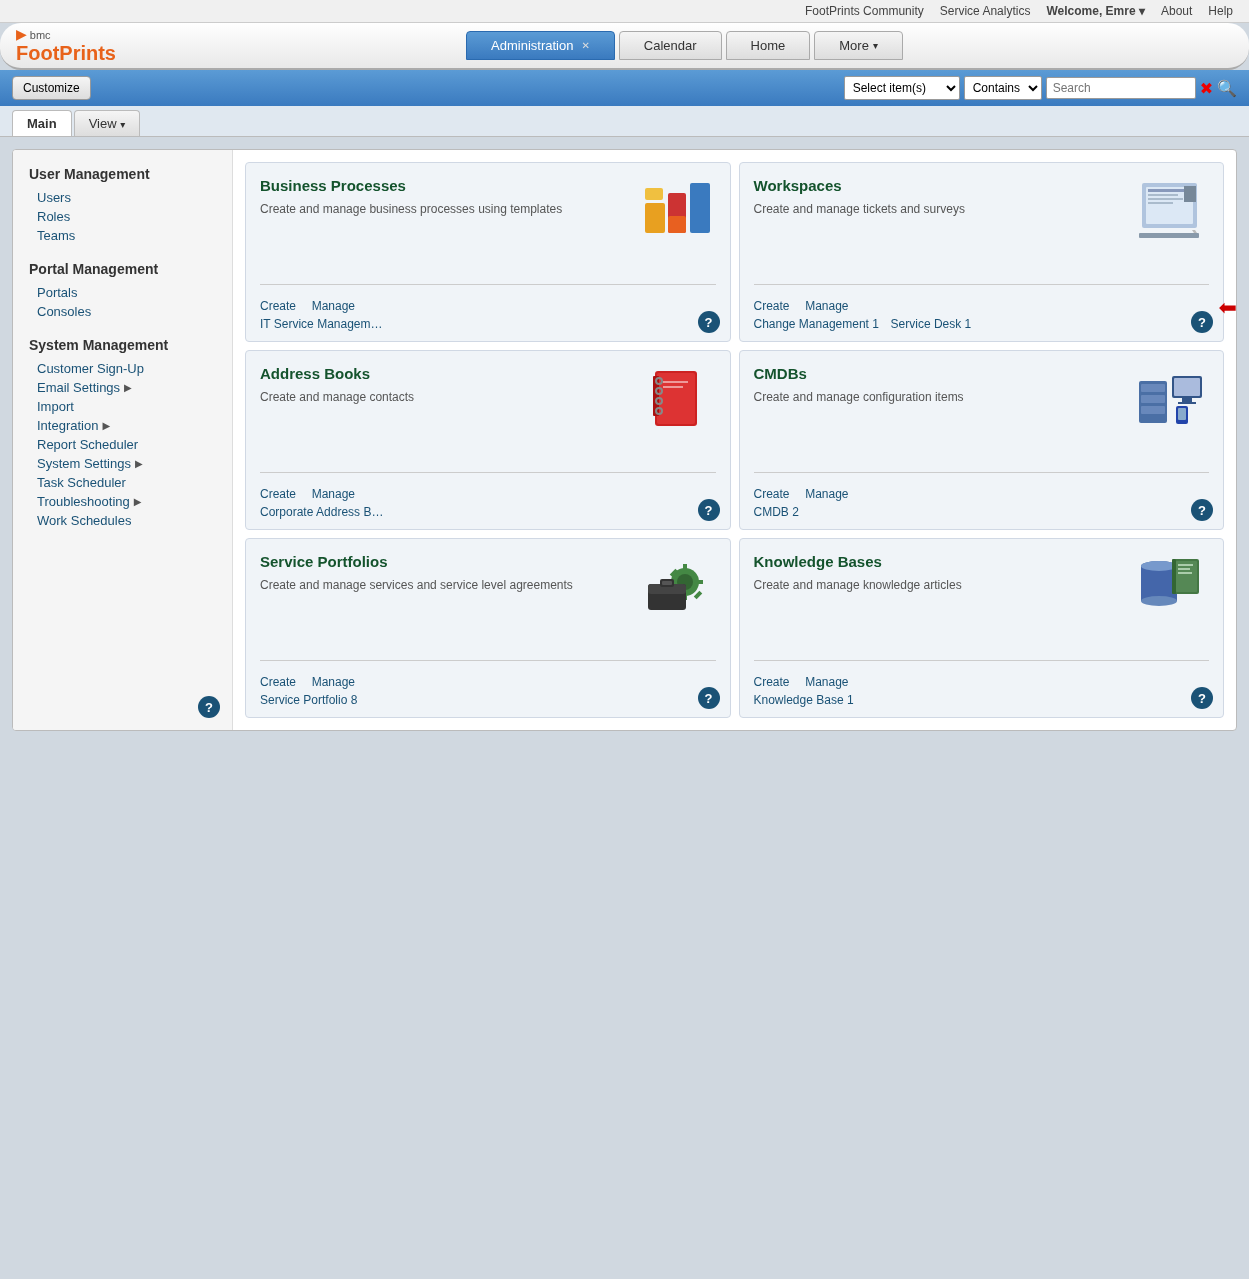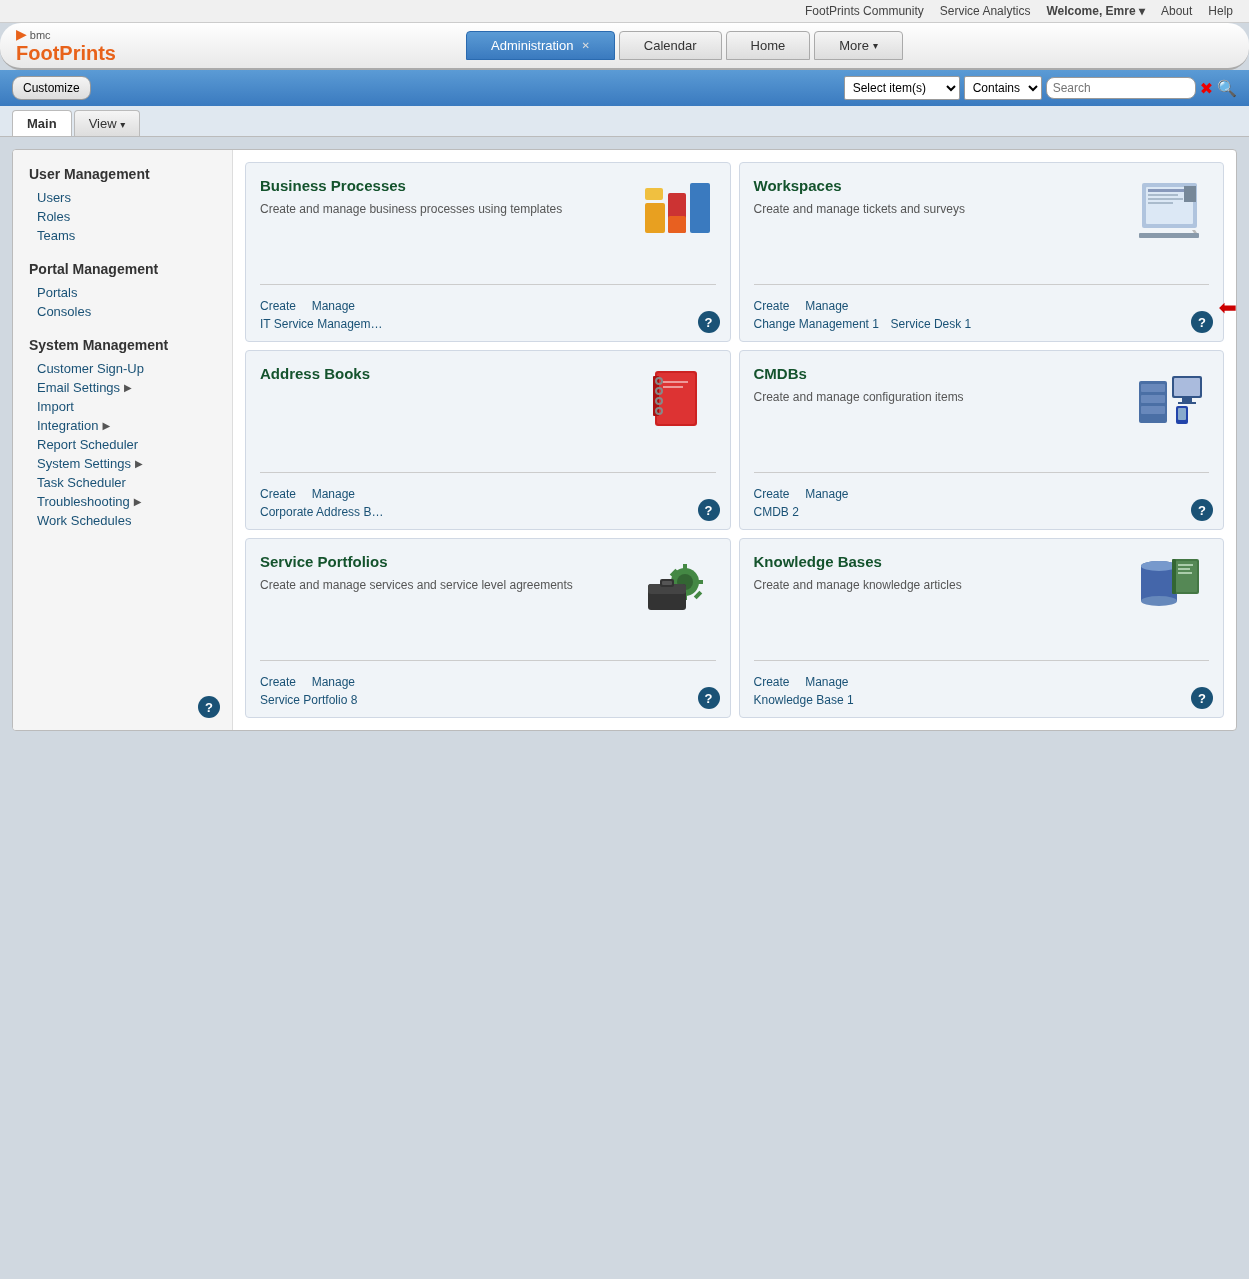--- a/index.html
+++ b/index.html
@@ -76,21 +76,21 @@
     .toolbar-bar {
       background: linear-gradient(to bottom, #5b9bd5, #3a7abf);
       padding: 6px 12px;
       display: flex;
       align-items: center;
       gap: 8px;
     }
     .customize-btn {
       background: linear-gradient(to bottom, #f5f5f5, #ddd);
       border: 1px solid #999;
-      border-radius: 9px;
+      border-radius: 4px;
       padding: 4px 10px;
       cursor: pointer;
       font-size: 12px;
     }
     .search-area {
       display: flex;
       align-items: center;
       gap: 4px;
       margin-left: auto;
     }
@@ -105,21 +105,21 @@
     .contains-select {
       padding: 3px 4px;
       border: 1px solid #999;
       border-radius: 2px;
       font-size: 12px;
       background: white;
     }
     .search-input {
       padding: 3px 6px;
       border: 1px solid #999;
-      border-radius: 8px;
+      border-radius: 2px;
       font-size: 12px;
       width: 150px;
     }
     .search-clear-btn {
       background: none; border: none; cursor: pointer; font-size: 16px; color: #e00;
     }
     .search-go-btn {
       background: none; border: none; cursor: pointer; font-size: 16px; color: #555;
     }
 
@@ -455,20 +455,21 @@
           <div class="card-help">
             <div class="help-circle">?</div>
           </div>
         </div>
       </div>
 
       <div class="cards-row">
 
         <div class="card">
           <div class="card-title">Address Books</div>
+          <div class="card-desc">Create and manage contacts</div>
           <div class="card-icon">
             <svg width="65" height="65" viewBox="0 0 65 65">
               <rect x="10" y="5" width="42" height="55" fill="#cc2222" rx="3"></rect>
               <rect x="12" y="7" width="38" height="51" fill="#dd3333" rx="2"></rect>
               <rect x="8" y="10" width="6" height="40" fill="#aa1111" rx="1"></rect>
 
               <circle cx="14" cy="15" r="3" fill="none" stroke="#888" stroke-width="2"></circle>
               <circle cx="14" cy="25" r="3" fill="none" stroke="#888" stroke-width="2"></circle>
               <circle cx="14" cy="35" r="3" fill="none" stroke="#888" stroke-width="2"></circle>
               <circle cx="14" cy="45" r="3" fill="none" stroke="#888" stroke-width="2"></circle>

